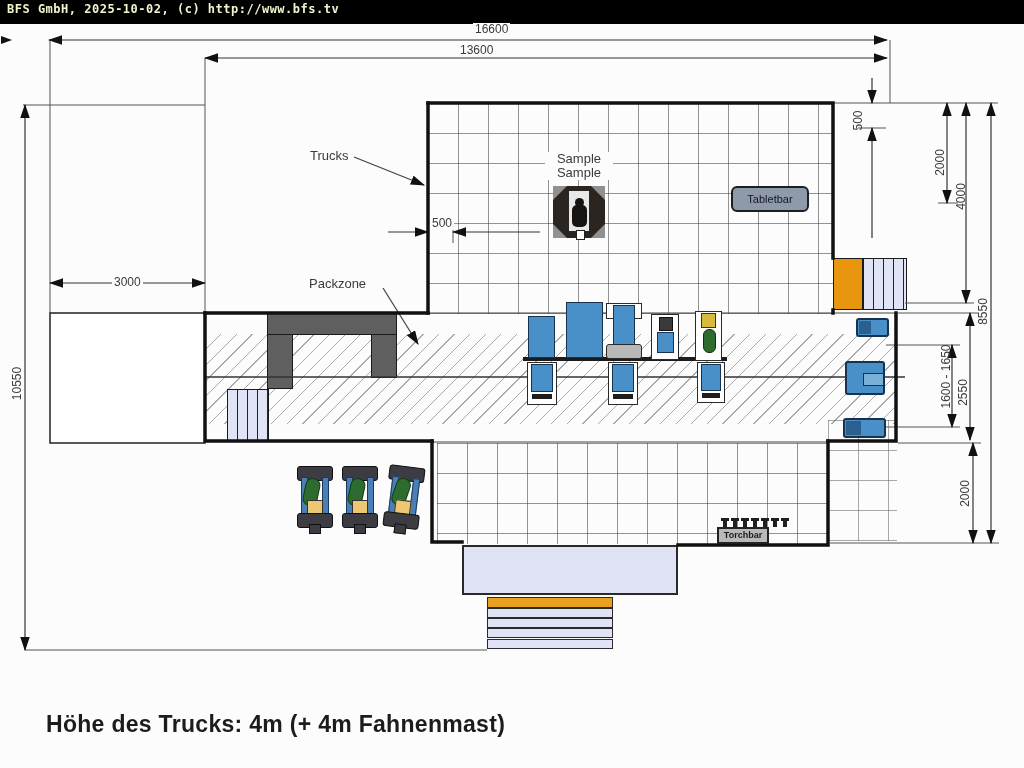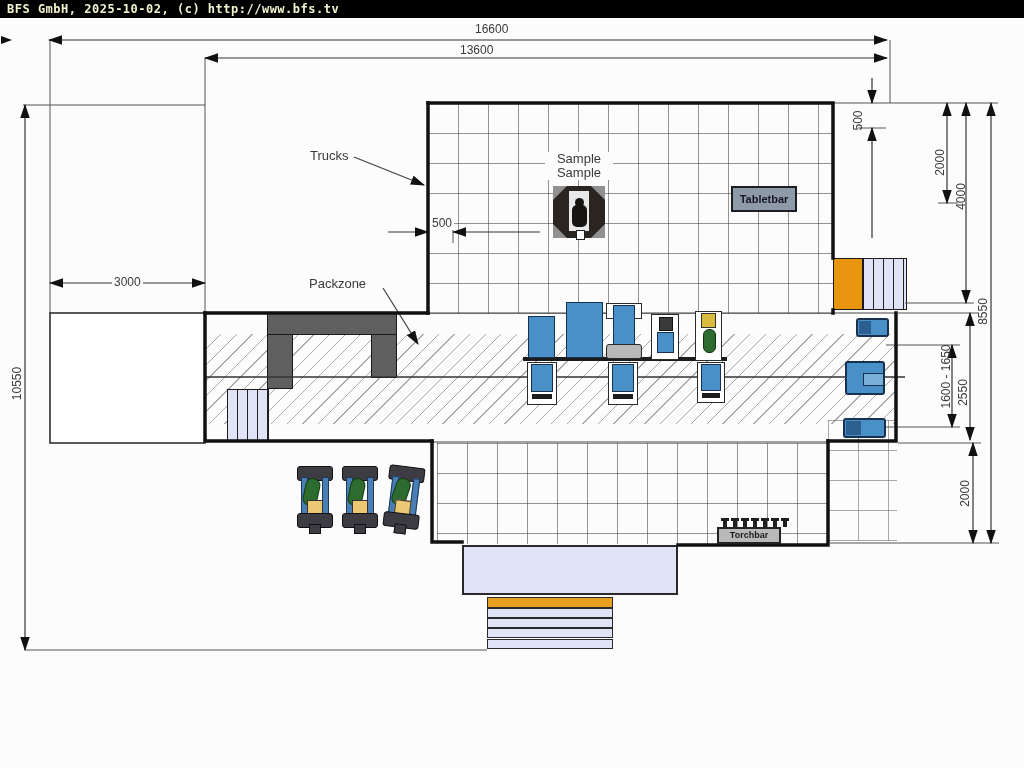--- a/index.html
+++ b/index.html
@@ -1,19 +1,19 @@
 <!DOCTYPE html>
 <html><head>
 <meta charset="utf-8">
 <style>
   html,body{margin:0;padding:0;background:#888;}
   #page{position:relative;width:1024px;height:768px;background:#fcfcfc;overflow:hidden;
         font-family:"Liberation Sans",sans-serif;}
   
-  #titlebar{position:absolute;left:0;top:0;width:1024px;height:18px;background:#000;}
+  #titlebar{position:absolute;left:0;top:0;width:1024px;height:24px;background:#000;}
   #titlebar span{position:absolute;left:7px;top:2px;font:bold 12px "DejaVu Sans Mono",monospace;
         color:#f2f2cd;letter-spacing:.5px;white-space:nowrap;}
   
   .abs{position:absolute;}
   
   .grid{position:absolute;
     background-image:linear-gradient(to right, rgba(60,60,60,.55) 1px, transparent 1px),
                      linear-gradient(to bottom, rgba(60,60,60,.55) 1px, transparent 1px);
     background-size:30px 30px;}
   
@@ -23,23 +23,23 @@
   #lines{position:absolute;left:0;top:0;width:1024px;height:768px;pointer-events:none;}
   
   .dimtext{position:absolute;color:#3b3b3b;font-size:12px;white-space:nowrap;background:#fcfcfc;
            padding:0 2px;line-height:13px;}
   .rot{transform:rotate(-90deg);transform-origin:center center;background:transparent;}
   .lbl{position:absolute;color:#3a3a3a;font-size:13px;white-space:nowrap;line-height:14px;}
   #caption{position:absolute;left:46px;top:711px;font-size:23px;font-weight:bold;color:#1c1c1c;
            letter-spacing:.3px;}
   
   .box{position:absolute;box-sizing:border-box;}
-  #tabletbar{left:731px;top:186px;width:66px;height:26px;background:#8f9aa8;border:2px solid #1d1d24;
-     border-radius:0;color:#14142a;font-weight:bold;font-size:11px;text-align:center;line-height:22px;}
-  #torchbar{left:717px;top:527px;width:64px;height:17px;background:#b9b9b9;border:2px solid #222;
+  #tabletbar{left:731px;top:186px;width:78px;height:26px;background:#8f9aa8;border:2px solid #1d1d24;
+     border-radius:6px;color:#14142a;font-weight:normal;font-size:11px;text-align:center;line-height:22px;}
+  #torchbar{left:717px;top:527px;width:52px;height:17px;background:#b9b9b9;border:2px solid #222;
      color:#1a1a1a;font-weight:bold;font-size:9px;text-align:center;line-height:13px;}
   .stool{position:absolute;width:4px;height:9px;background:#1f1f1f;top:518px;}
   .stool:before{content:"";position:absolute;left:-2px;top:0;width:8px;height:3px;background:#1f1f1f;}
   
   .portal{background:#5f5f5f;border:1px solid #1a1a1a;}
   
   #stage{left:462px;top:545px;width:216px;height:50px;background:#e0e3f6;border:2px solid #2a2a2a;}
   .step{left:487px;width:126px;height:10px;background:#e0e3f6;border:1px solid #2a2a2a;}
   #step-orange{left:487px;top:597px;width:126px;height:11px;background:#e8a020;border:1px solid #2a2a2a;}
   
@@ -276,13 +276,14 @@
   <div class="dimtext rot" style="left:948px;top:386px;">2550</div>
   <div class="dimtext rot" style="left:950px;top:487px;">2000</div>
 
   <div class="lbl" style="left:310px;top:149px;">Trucks</div>
   <div class="lbl" style="left:309px;top:277px;">Packzone</div>
   <div class="lbl" style="left:545px;top:152px;width:68px;text-align:center;background:#fcfcfc;">
     <div>Sample</div>
     <div>Sample</div>
   </div>
 
+  <div id="caption">Höhe des Trucks: 4m (+ 4m Fahnenmast)</div>
 </div>
 
 </body></html>

